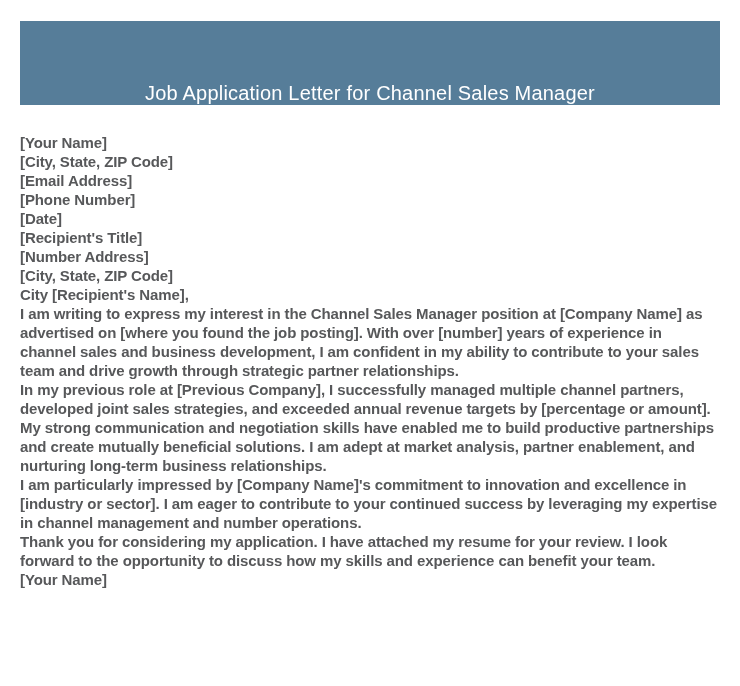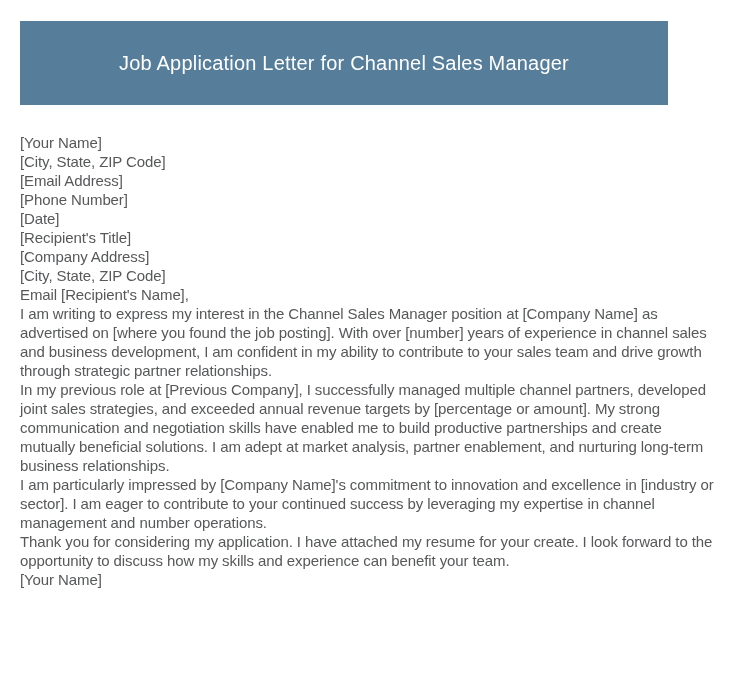--- a/index.html
+++ b/index.html
@@ -14,25 +14,25 @@
   .page {
     position: relative;
     width: 740px;
     height: 686px;
     background: #ffffff;
   }
   .banner {
     position: absolute;
     left: 20px;
     top: 21px;
-    width: 648px;
+    width: 700px;
     height: 84px;
     background: #567d99;
     display: flex;
-    align-items: center;
+    align-items: flex-end;
     justify-content: center;
   }
   .banner h1 {
     margin: 0;
     color: #ffffff;
     font-size: 20px;
     font-weight: 500;
     letter-spacing: 0.2px;
     text-align: center;
   }
@@ -42,41 +42,42 @@
     top: 133px;
     width: 700px;
     color: #57585a;
     font-size: 15px;
     line-height: 19px;
     letter-spacing: -0.1px;
   }
   .line, .para {
     margin: 0;
     padding: 0;
+    font-weight: bold;
   }
 </style>
 </head>
 <body>
 
 <div class="page">
 
   <div class="banner">
     <h1>Job Application Letter for Channel Sales Manager</h1>
   </div>
 
   <div class="letter">
     <div class="line">[Your Name]</div>
     <div class="line">[City, State, ZIP Code]</div>
     <div class="line">[Email Address]</div>
     <div class="line">[Phone Number]</div>
     <div class="line">[Date]</div>
     <div class="line">[Recipient's Title]</div>
-    <div class="line">[Company Address]</div>
+    <div class="line">[Number Address]</div>
     <div class="line">[City, State, ZIP Code]</div>
-    <div class="line">Email [Recipient's Name],</div>
+    <div class="line">City [Recipient's Name],</div>
     <p class="para">I am writing to express my interest in the Channel Sales Manager position at [Company Name] as advertised on [where you found the job posting]. With over [number] years of experience in channel sales and business development, I am confident in my ability to contribute to your sales team and drive growth through strategic partner relationships.</p>
     <p class="para">In my previous role at [Previous Company], I successfully managed multiple channel partners, developed joint sales strategies, and exceeded annual revenue targets by [percentage or amount]. My strong communication and negotiation skills have enabled me to build productive partnerships and create mutually beneficial solutions. I am adept at market analysis, partner enablement, and nurturing long-term business relationships.</p>
     <p class="para">I am particularly impressed by [Company Name]'s commitment to innovation and excellence in [industry or sector]. I am eager to contribute to your continued success by leveraging my expertise in channel management and number operations.</p>
-    <p class="para">Thank you for considering my application. I have attached my resume for your create. I look forward to the opportunity to discuss how my skills and experience can benefit your team.</p>
+    <p class="para">Thank you for considering my application. I have attached my resume for your review. I look forward to the opportunity to discuss how my skills and experience can benefit your team.</p>
     <div class="line">[Your Name]</div>
   </div>
 
 </div>
 
 </body></html>

